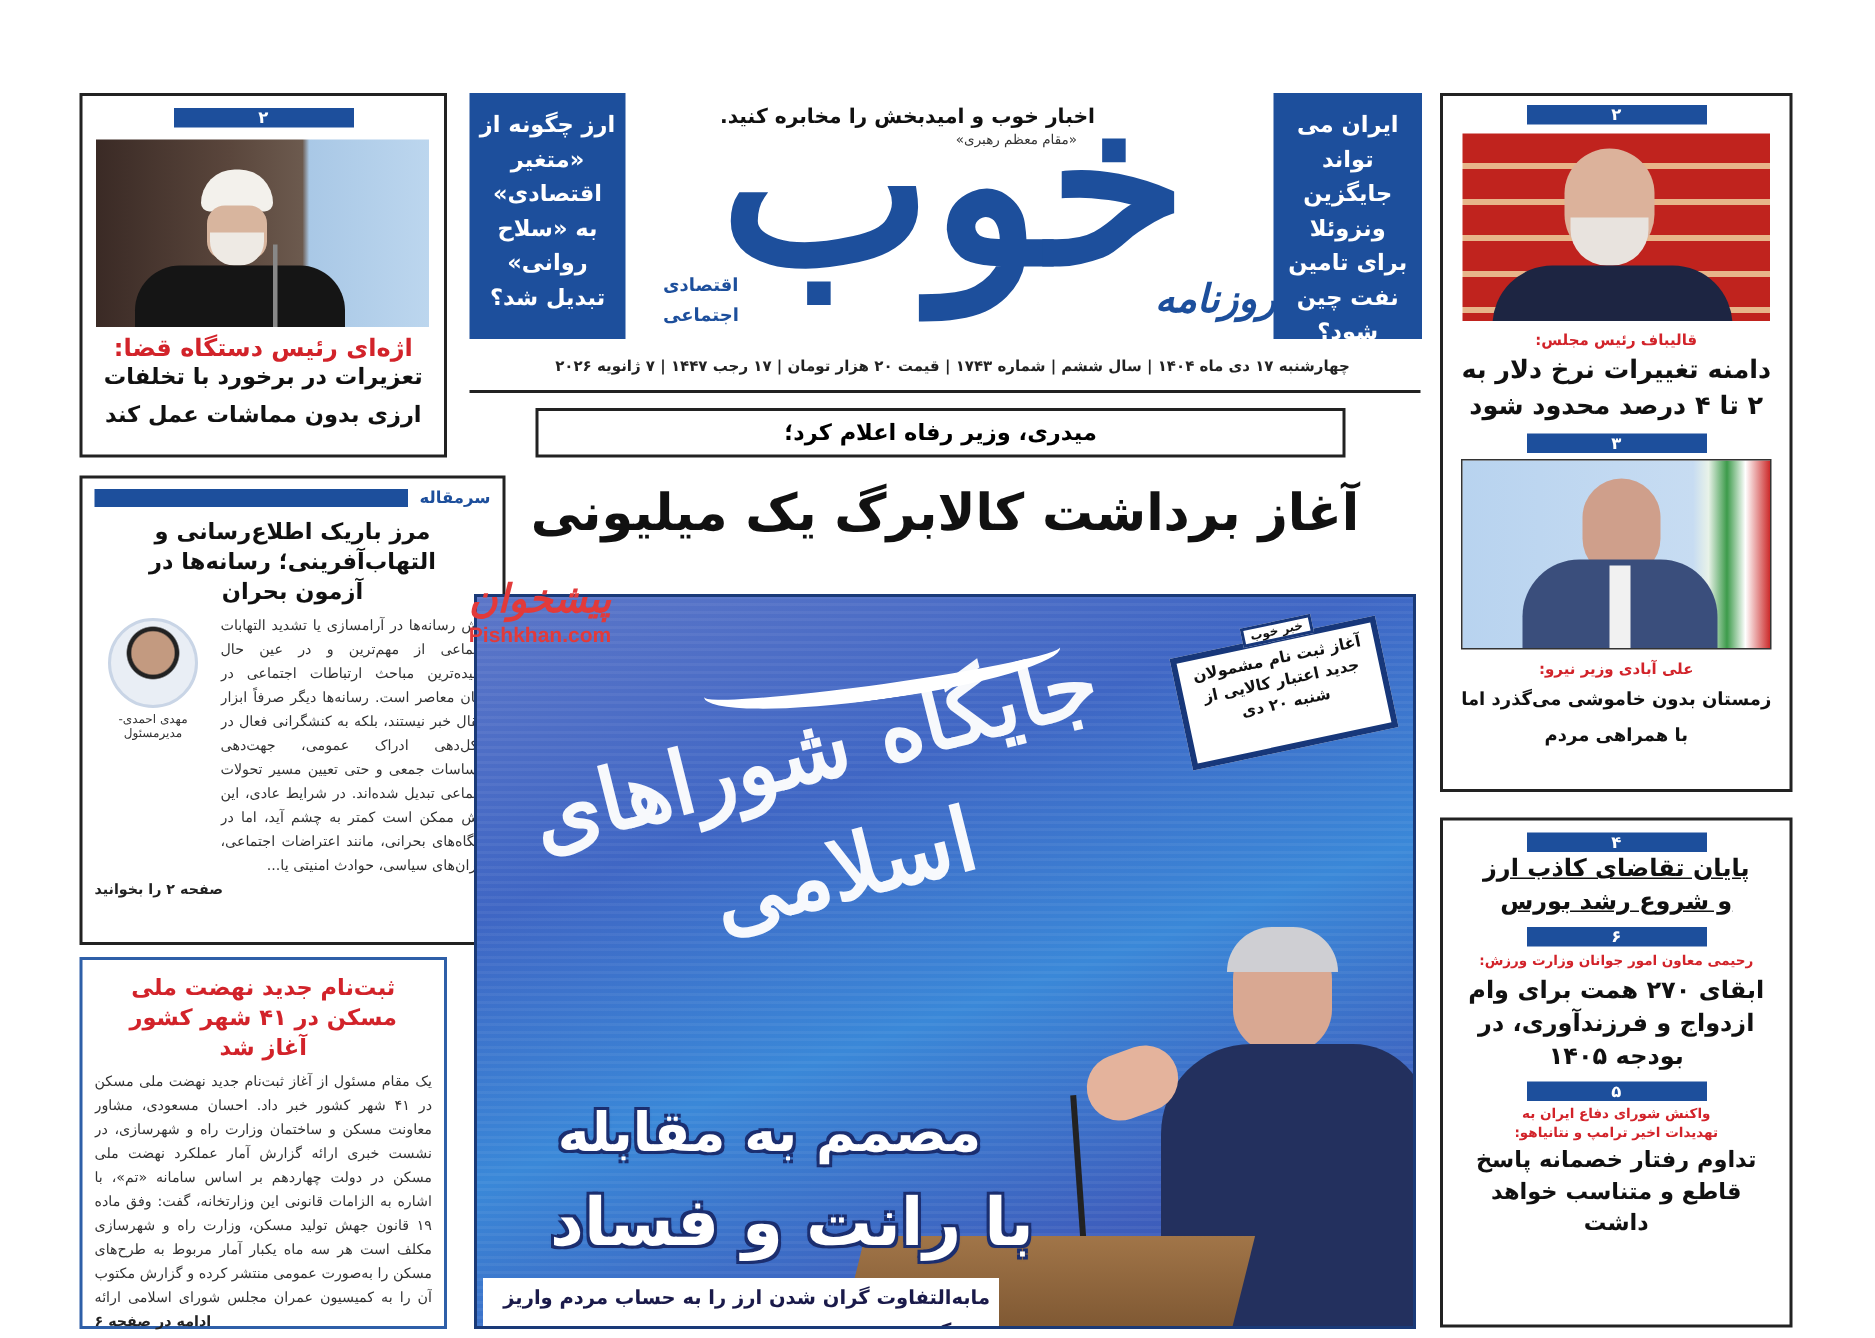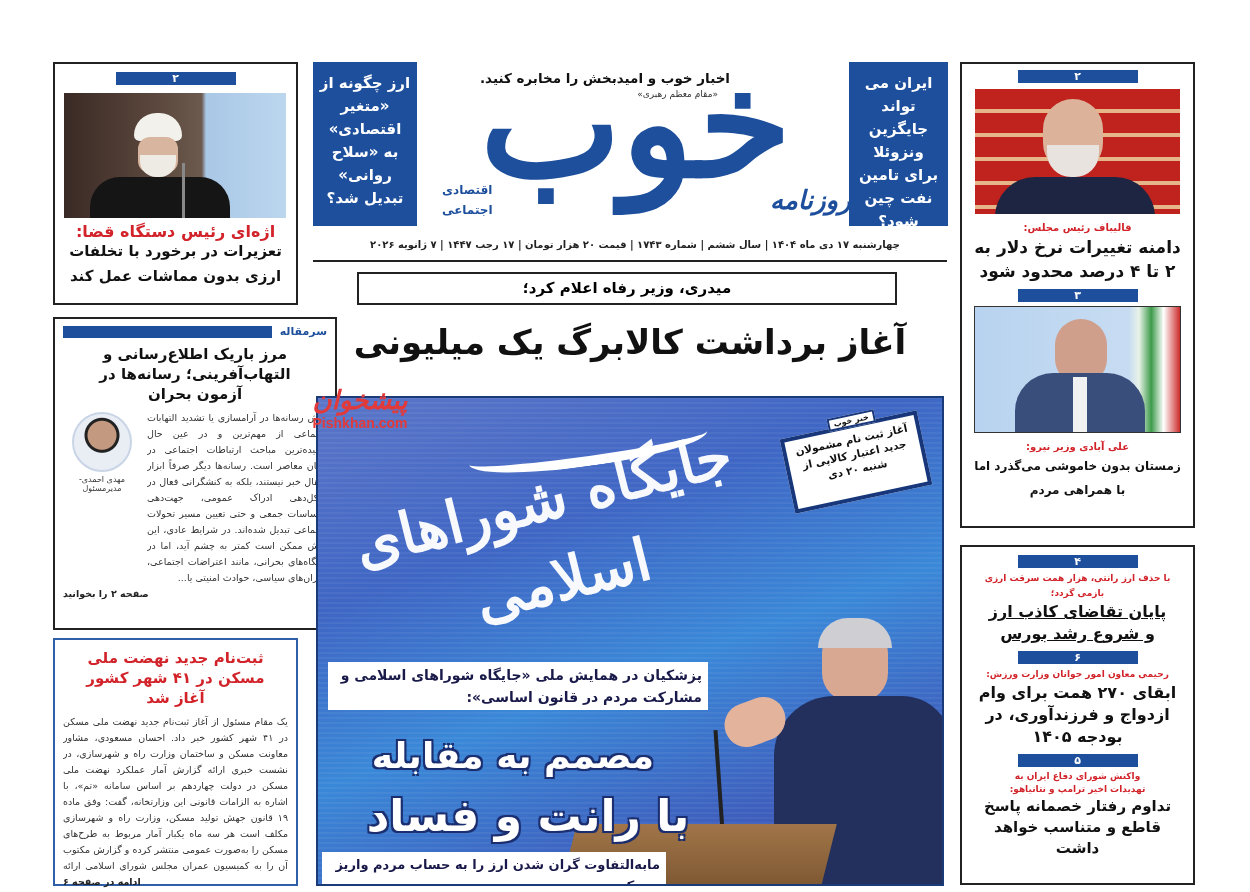--- a/index.html
+++ b/index.html
@@ -104,23 +104,20 @@
     <div style="position:absolute; left:-44px; top:80px; width:62px; height:44px; border-radius:26px; background:#e4b39c; transform:rotate(-20deg);"></div>
     <div style="position:absolute; left:-50px; top:110px; width:4px; height:130px; background:#222; transform:rotate(-4deg);"></div>
   </div>
   <div style="position:absolute; left:250px; top:426px; width:260px; height:70px; background:linear-gradient(180deg,#a17548,#7a5430); transform:skewX(-14deg);"></div>
 
   <div style="position:absolute; left:468px; top:26px; width:140px; height:76px; background:#fff; border:4px solid #17377a; transform:rotate(-12deg); text-align:center; box-sizing:border-box; padding:4px 6px;">
     <div style="position:absolute; top:-14px; left:46px; background:#fff; border:2px solid #17377a; font-size:8px; font-weight:bold; padding:0 4px;">خبر خوب</div>
     <div style="font-size:10.5px; font-weight:bold; line-height:15px; color:#111;">آغاز ثبت نام مشمولان جدید اعتبار کالایی از شنبه ۲۰ دی</div>
   </div>
 
-  <div style="position:absolute; left:10px; top:264px; width:380px; background:#fff; padding:2px 6px; box-sizing:border-box;">
-    <span style="font-size:14px; font-weight:bold; line-height:22px; color:#1a1a4a;">پزشکیان در همایش ملی «جایگاه شوراهای اسلامی و مشارکت مردم در قانون اساسی»:</span>
-  </div>
 
   <div style="position:absolute; left:5px; top:330px; width:380px; text-align:center; color:#fff; font-size:36px; font-weight:bold; line-height:56px; text-shadow:0 0 3px #1c2f70, 2px 2px 0 #1c2f70, -2px -2px 0 #1c2f70, 2px -2px 0 #1c2f70, -2px 2px 0 #1c2f70;">مصمم به مقابله</div>
   <div style="position:absolute; left:10px; top:390px; width:400px; text-align:center; color:#fff; font-size:44px; font-weight:bold; line-height:56px; text-shadow:0 0 3px #1c2f70, 2px 2px 0 #1c2f70, -2px -2px 0 #1c2f70, 2px -2px 0 #1c2f70, -2px 2px 0 #1c2f70;">با رانت و فساد هستیم</div>
 
   <div style="position:absolute; left:4px; top:454px; width:344px; background:#fff; padding:2px 6px; box-sizing:border-box;">
     <span style="font-size:13px; font-weight:bold; color:#1a1a4a; line-height:20px;">مابه‌التفاوت گران شدن ارز را به حساب مردم واریز می کنیم</span>
   </div>
 </div>
 
 <div class="abs" style="left:295px; top:385px; width:130px; text-align:center; direction:ltr;">
@@ -147,21 +144,20 @@
       <div style="position:absolute; left:98px; top:70px; width:14px; height:58px; background:#f1f1f1;"></div>
     </div>
     <div class="kicker" style="margin-top:6px; font-size:10px;">علی آبادی وزیر نیرو:</div>
     <div class="headline" style="font-size:12px; line-height:24px;">زمستان بدون خاموشی می‌گذرد اما با همراهی مردم</div>
   </div>
 </div>
 
 <div class="abs box" style="left:960px; top:545px; width:235px; height:340px; padding:8px 10px;">
   <div>
     <div class="pagebar" style="width:120px;">۴</div>
-    <div class="kicker" style="font-size:9px; margin-top:3px;">با حذف ارز رانتی، هزار همت سرقت ارزی بازمی گردد؛</div>
     <div class="headline" style="font-size:16px; line-height:22px; padding:0 14px;text-decoration:underline;">پایان تقاضای کاذب ارز و شروع رشد بورس</div>
   </div>
   <div style="margin-top:6px;">
     <div class="pagebar" style="width:120px;">۶</div>
     <div class="kicker" style="font-size:9px; margin-top:3px;">رحیمی معاون امور جوانان وزارت ورزش:</div>
     <div class="headline" style="font-size:16px; line-height:22px; padding:0 6px;">ابقای ۲۷۰ همت برای وام ازدواج و فرزندآوری، در بودجه ۱۴۰۵</div>
   </div>
   <div style="margin-top:6px;">
     <div class="pagebar" style="width:120px;">۵</div>
     <div class="kicker" style="font-size:9px; line-height:13px; margin-top:3px; padding:0 30px;">واکنش شورای دفاع ایران به تهدیدات اخیر ترامپ و نتانیاهو:</div>

